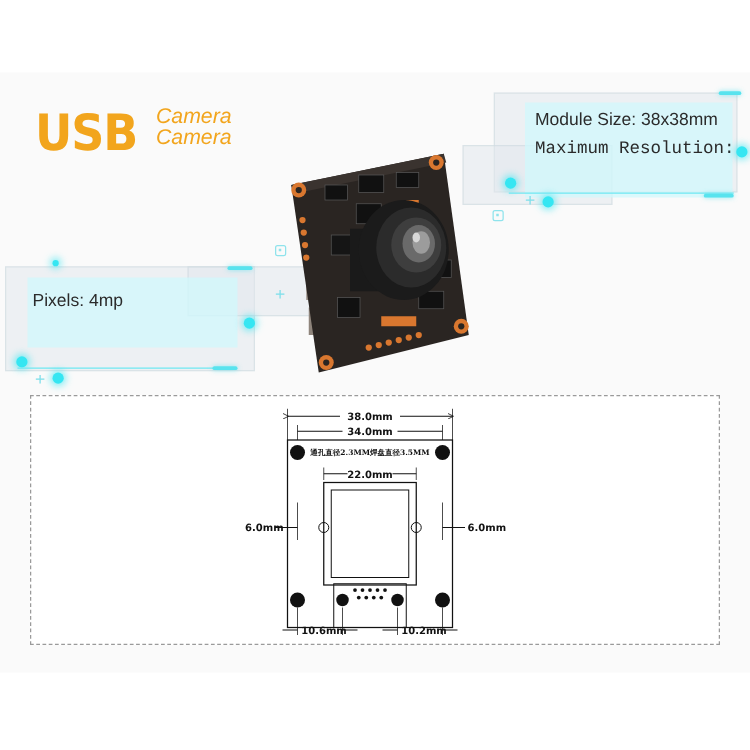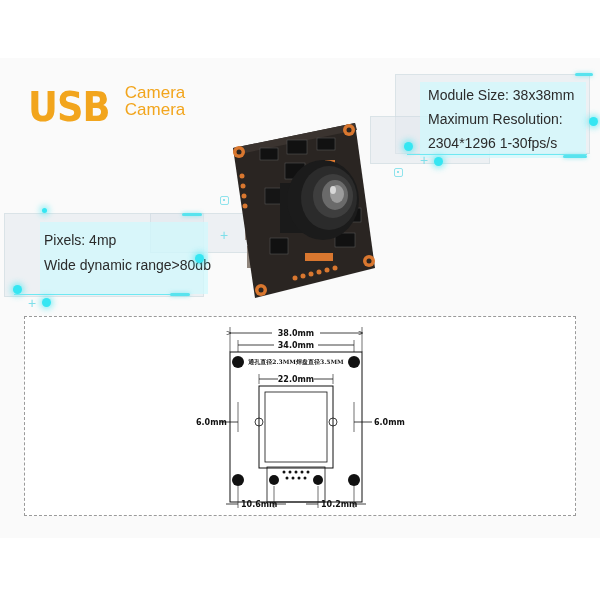--- a/index.html
+++ b/index.html
@@ -5,21 +5,21 @@
   * { box-sizing: border-box; margin: 0; padding: 0; }
   html, body { width: 600px; height: 600px; overflow: hidden; background: #ffffff; }
   body { position: relative; font-family: "Liberation Sans", sans-serif; color: #333; }
 
   .band { position: absolute; left: 0; top: 58px; width: 600px; height: 480px; background: #fafafa; }
 
   
   .title { position: absolute; left: 28px; top: 84px; display: flex; align-items: flex-start; }
   .title .usb { font-family: "DejaVu Sans", sans-serif; font-weight: bold; font-size: 40px; color: #f2a51d; letter-spacing: -1px; transform: scaleX(0.92); transform-origin: left; }
   .title .sub { margin-left: 8px; font-size: 17px; line-height: 17px; color: #f2a51d; }
-  .title .sub span { display: block; }
+  .title .sub span { display: block; font-style: italic; }
 
   
   .grid-panel { position: absolute; background: rgba(225,232,236,0.55); border: 1px solid rgba(200,214,220,0.5); }
   .spec-panel { position: absolute; background: rgba(208,248,252,0.75); }
   .spec-panel .line { font-size: 14px; color: #2b2b2b; white-space: nowrap; }
   .glow-dot { position: absolute; width: 9px; height: 9px; border-radius: 50%; background: #35e6f2; box-shadow: 0 0 6px 2px rgba(53,230,242,0.6); }
   .glow-bar { position: absolute; height: 3px; background: #58e3ee; box-shadow: 0 0 4px rgba(88,227,238,0.7); border-radius: 2px; }
   .cyan-line { position: absolute; height: 1px; background: #6fe8f2; }
   .plus { position: absolute; color: #7fdfea; font-size: 14px; line-height: 14px; }
   .sq-icon { position: absolute; width: 9px; height: 9px; border: 1.5px solid #8fe3ec; border-radius: 2px; }
@@ -44,37 +44,35 @@
   <div class="sub">
     <span>Camera</span>
     <span>Camera</span>
   </div>
 </div>
 
 <div class="grid-panel" style="left:395px; top:74px; width:195px; height:80px;"></div>
 <div class="grid-panel" style="left:370px; top:116px; width:120px; height:48px;"></div>
 <div class="spec-panel" style="left:420px; top:82px; width:166px; height:76px; padding:5px 0 0 8px;">
   <div class="line" style="height:24px;">Module Size: 38x38mm</div>
-  <div class="line" style="height:24px;">Maximum Resolution:</div>
-  <div class="line">2304*1296  1-30fps/s</div>
+  <div class="line" style="height:24px;font-family:Liberation Mono, monospace;">Maximum Resolution:</div>
 </div>
 <div class="glow-bar" style="left:575px; top:73px; width:18px;"></div>
 <div class="glow-dot" style="left:589px; top:117px;"></div>
 <div class="glow-dot" style="left:404px; top:142px;"></div>
 <div class="glow-dot" style="left:434px; top:157px;"></div>
 <div class="cyan-line" style="left:407px; top:154px; width:180px;"></div>
 <div class="glow-bar" style="left:563px; top:155px; width:24px;"></div>
 <div class="plus" style="left:420px; top:153px;">+</div>
 <div class="sq-icon" style="left:394px; top:168px;"></div>
 
 <div class="grid-panel" style="left:4px; top:213px; width:200px; height:84px;"></div>
 <div class="grid-panel" style="left:150px; top:213px; width:100px; height:40px;"></div>
-<div class="spec-panel" style="left:40px; top:222px; width:168px; height:72px; padding:10px 0 0 4px;">
+<div class="spec-panel" style="left:22px; top:222px; width:168px; height:56px; padding:10px 0 0 4px;">
   <div class="line" style="height:25px;">Pixels: 4mp</div>
-  <div class="line">Wide dynamic range&gt;80db</div>
 </div>
 <div class="glow-bar" style="left:182px; top:213px; width:20px;"></div>
 <div class="glow-dot" style="left:195px; top:254px;"></div>
 <div class="glow-dot" style="left:13px; top:285px;"></div>
 <div class="cyan-line" style="left:14px; top:294px; width:175px;"></div>
 <div class="glow-bar" style="left:170px; top:293px; width:20px;"></div>
 <div class="glow-dot" style="left:42px; top:298px;"></div>
 <div class="plus" style="left:28px; top:296px;">+</div>
 <div class="plus" style="left:220px; top:228px;">+</div>
 <div class="sq-icon" style="left:220px; top:196px;"></div>

